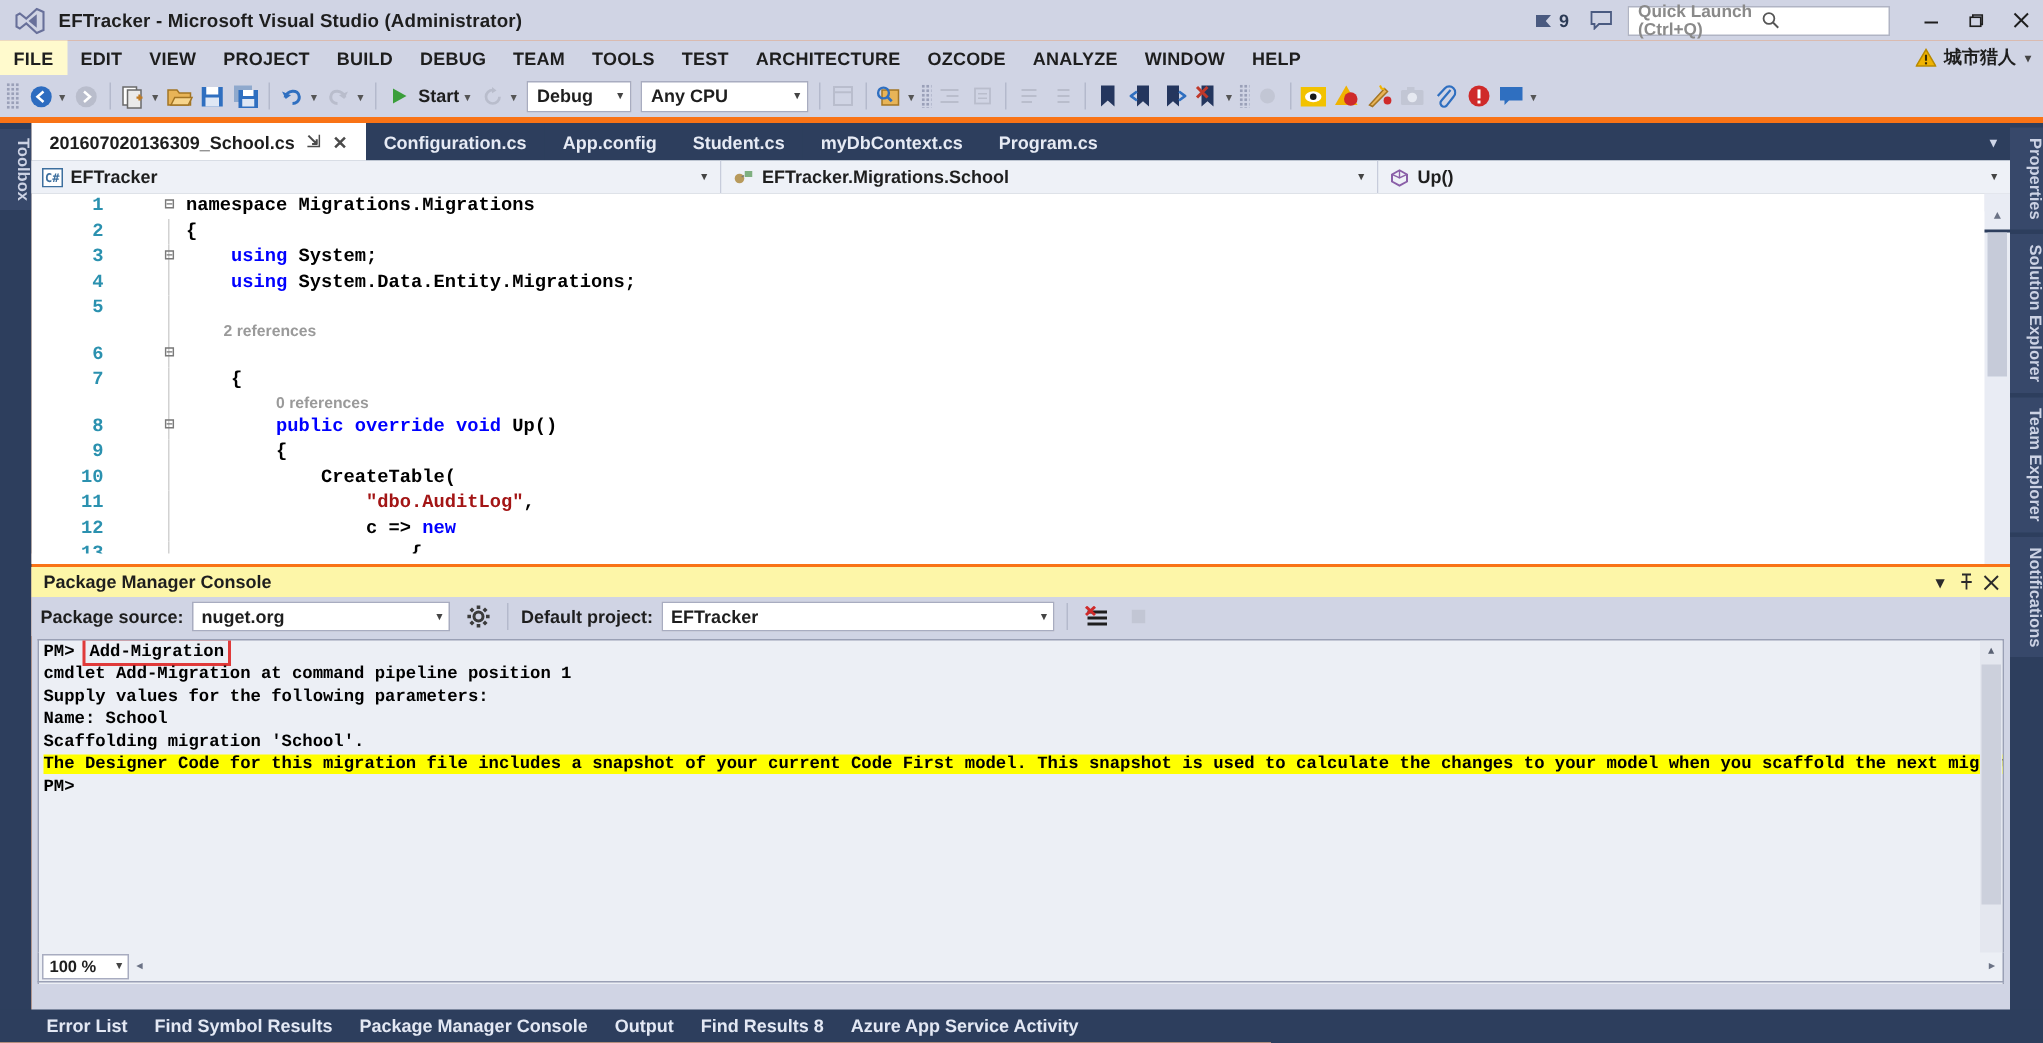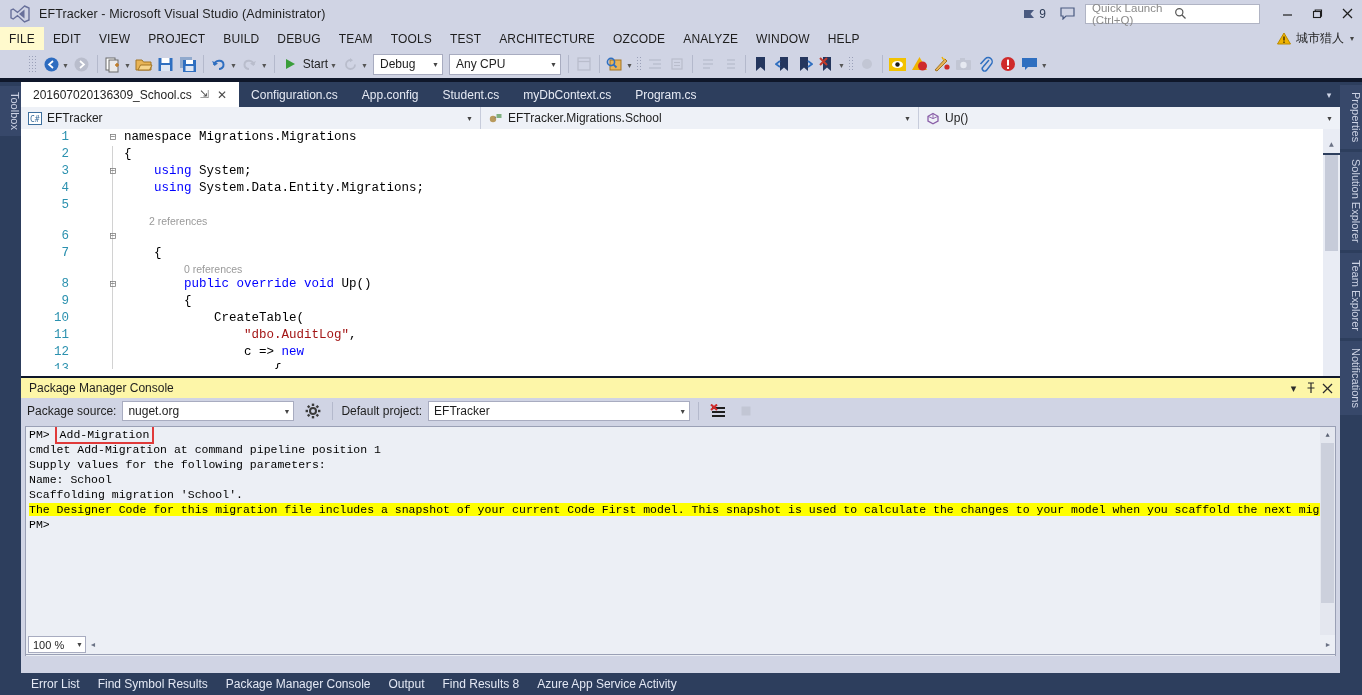--- a/index.html
+++ b/index.html
@@ -2,21 +2,21 @@
 <html><head>
 <meta charset="utf-8">
 <style>
   * { box-sizing: border-box; margin: 0; padding: 0; }
   html, body {
     width: 1362px; height: 695px;
     overflow: hidden;
     font-family: "Liberation Sans", sans-serif;
     background: #d0d4e4;
   }
-  #app { position: relative; width: 1362px; height: 695px; background: #0f172a; }
+  #app { position: relative; width: 1362px; height: 695px; background: #f97316; font-weight: bold; }
 
   
   .titlebar {
     position: absolute; left: 0; top: 0; width: 1362px; height: 27px;
     background: #d0d4e4; display: flex; align-items: center;
   }
   .vs-logo {
     width: 22px; height: 20px; margin-left: 9px; margin-right: 8px;
     display: flex; align-items: center; justify-content: center;
   }
@@ -50,21 +50,21 @@
   .menu-right {
     position: absolute; right: 8px; top: 0; height: 23px;
     display: flex; align-items: center; font-size: 12px; color: #1e1e1e;
   }
   .warn-ico { margin-right: 5px; }
   .caret-s { margin-left: 6px; font-size: 8px; color: #444; }
 
   
   .toolbar {
     position: absolute; left: 0; top: 50px; width: 1362px; height: 28px;
-    background: #d0d4e4; display: flex; align-items: center; padding-left: 24px;
+    background: #d0d4e4; display: flex; align-items: center;
   }
   .grip { width: 9px; height: 18px; margin: 0 3px 0 4px;
     background-image: radial-gradient(#9aa0b8 40%, transparent 41%);
     background-size: 3px 3px; }
   .tbtn { height: 24px; min-width: 22px; display: flex; align-items: center;
     justify-content: center; padding: 0 2px; }
   .tsep { width: 1px; height: 18px; background: #b4b9cc; margin: 0 4px; }
   .tcaret { font-size: 7px; color: #555; margin: 3px 2px 0 0; }
   .tlabel { font-size: 12px; color: #1e1e1e; margin: 0 2px; }
   .combo {

